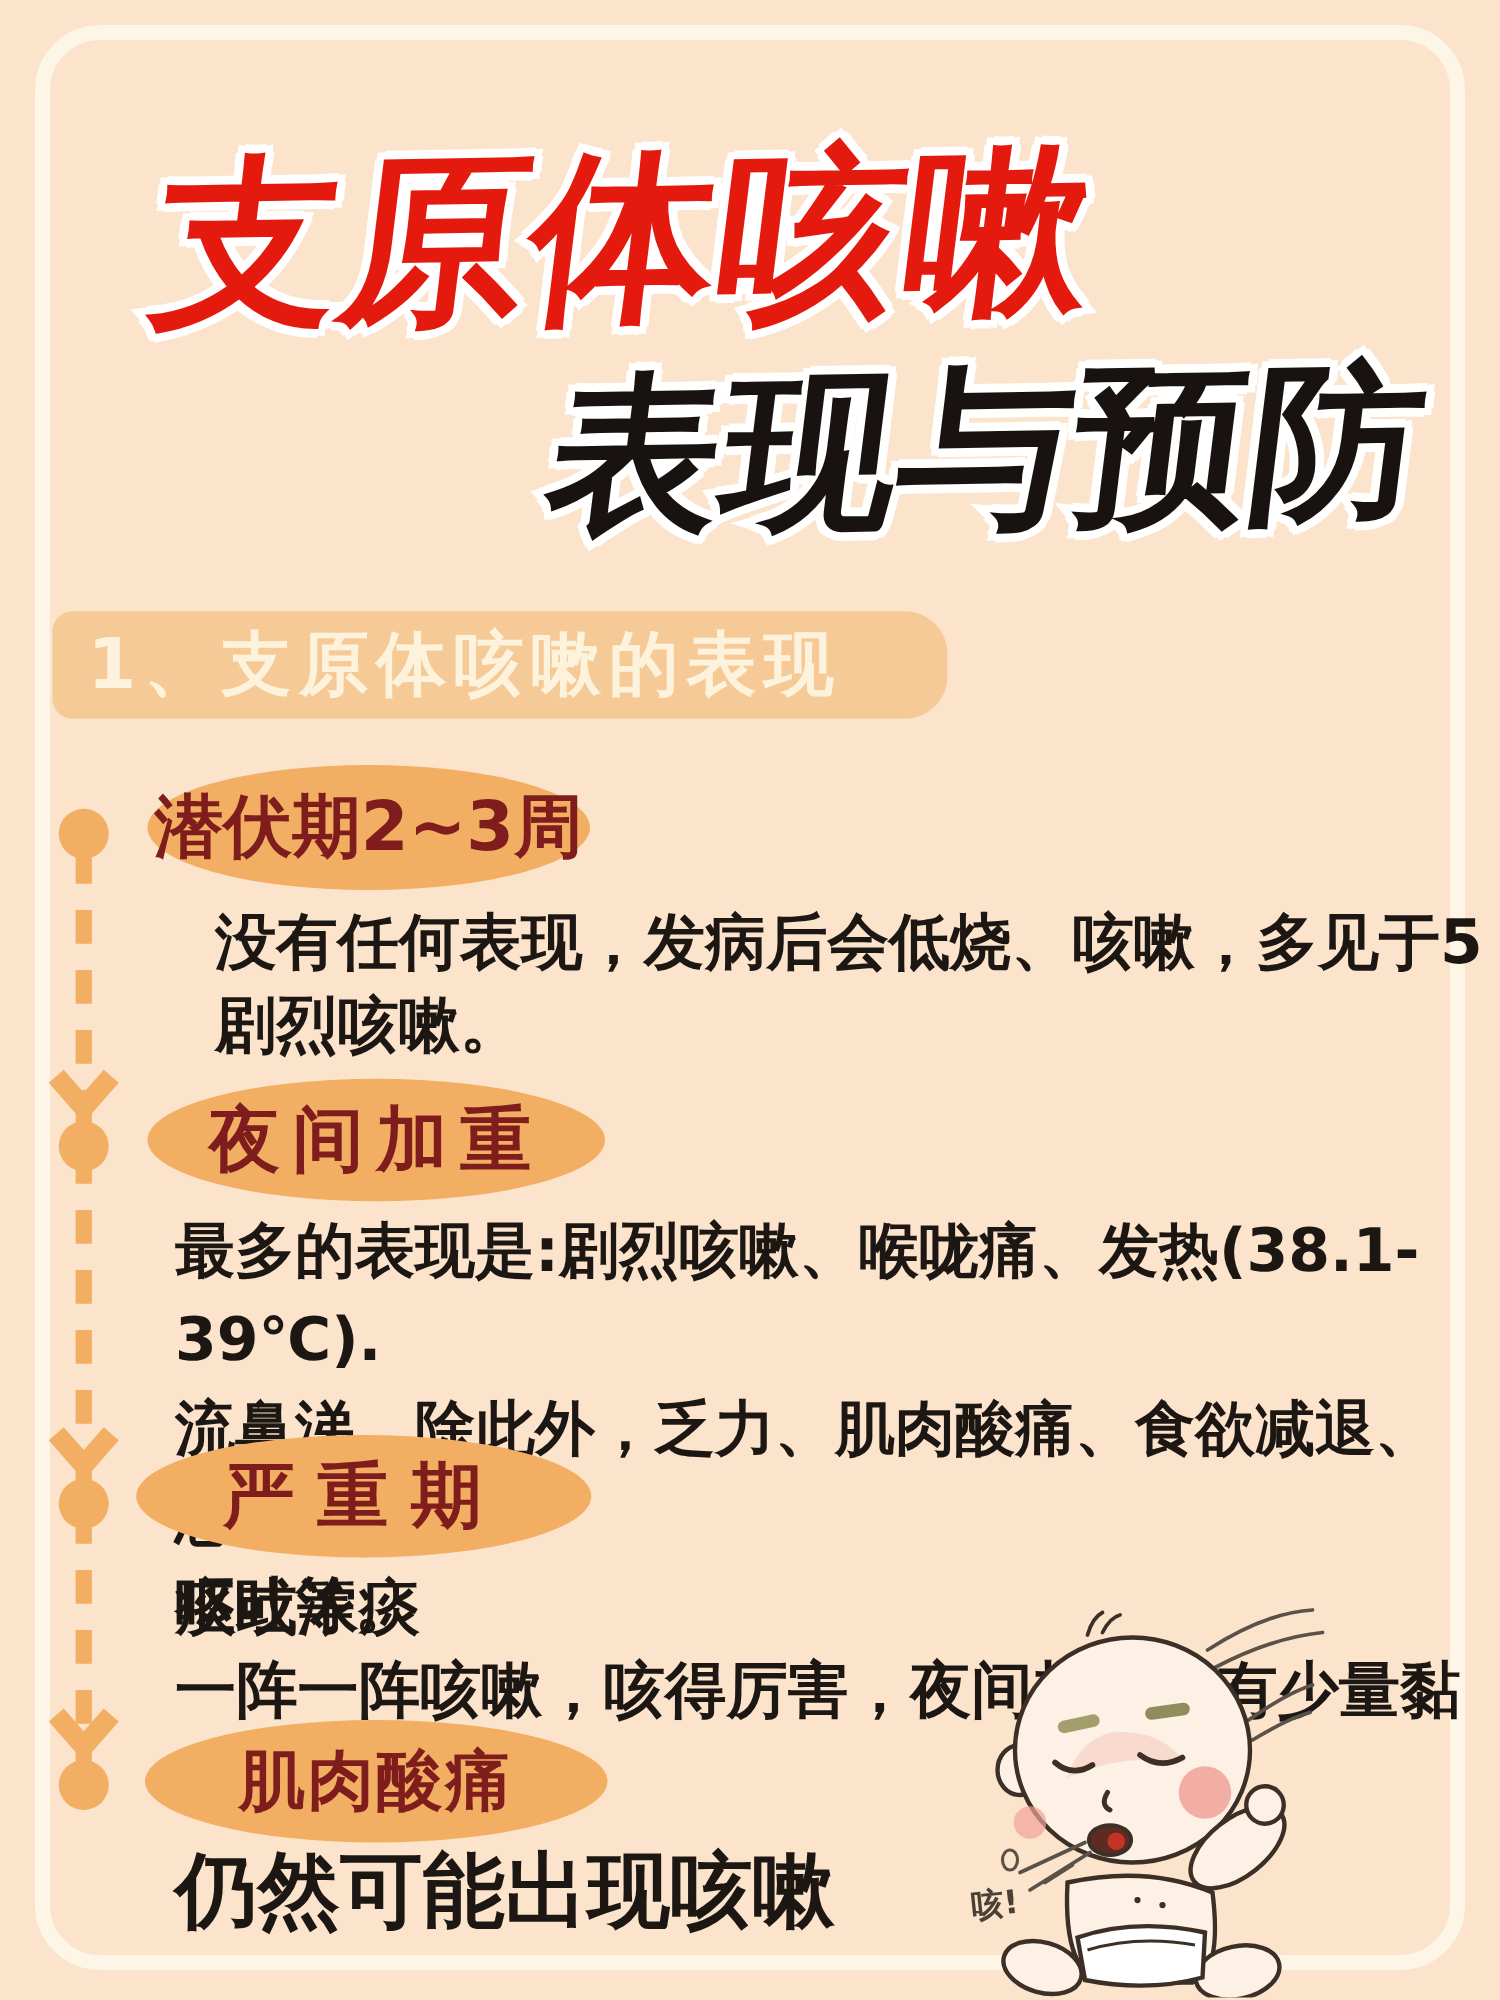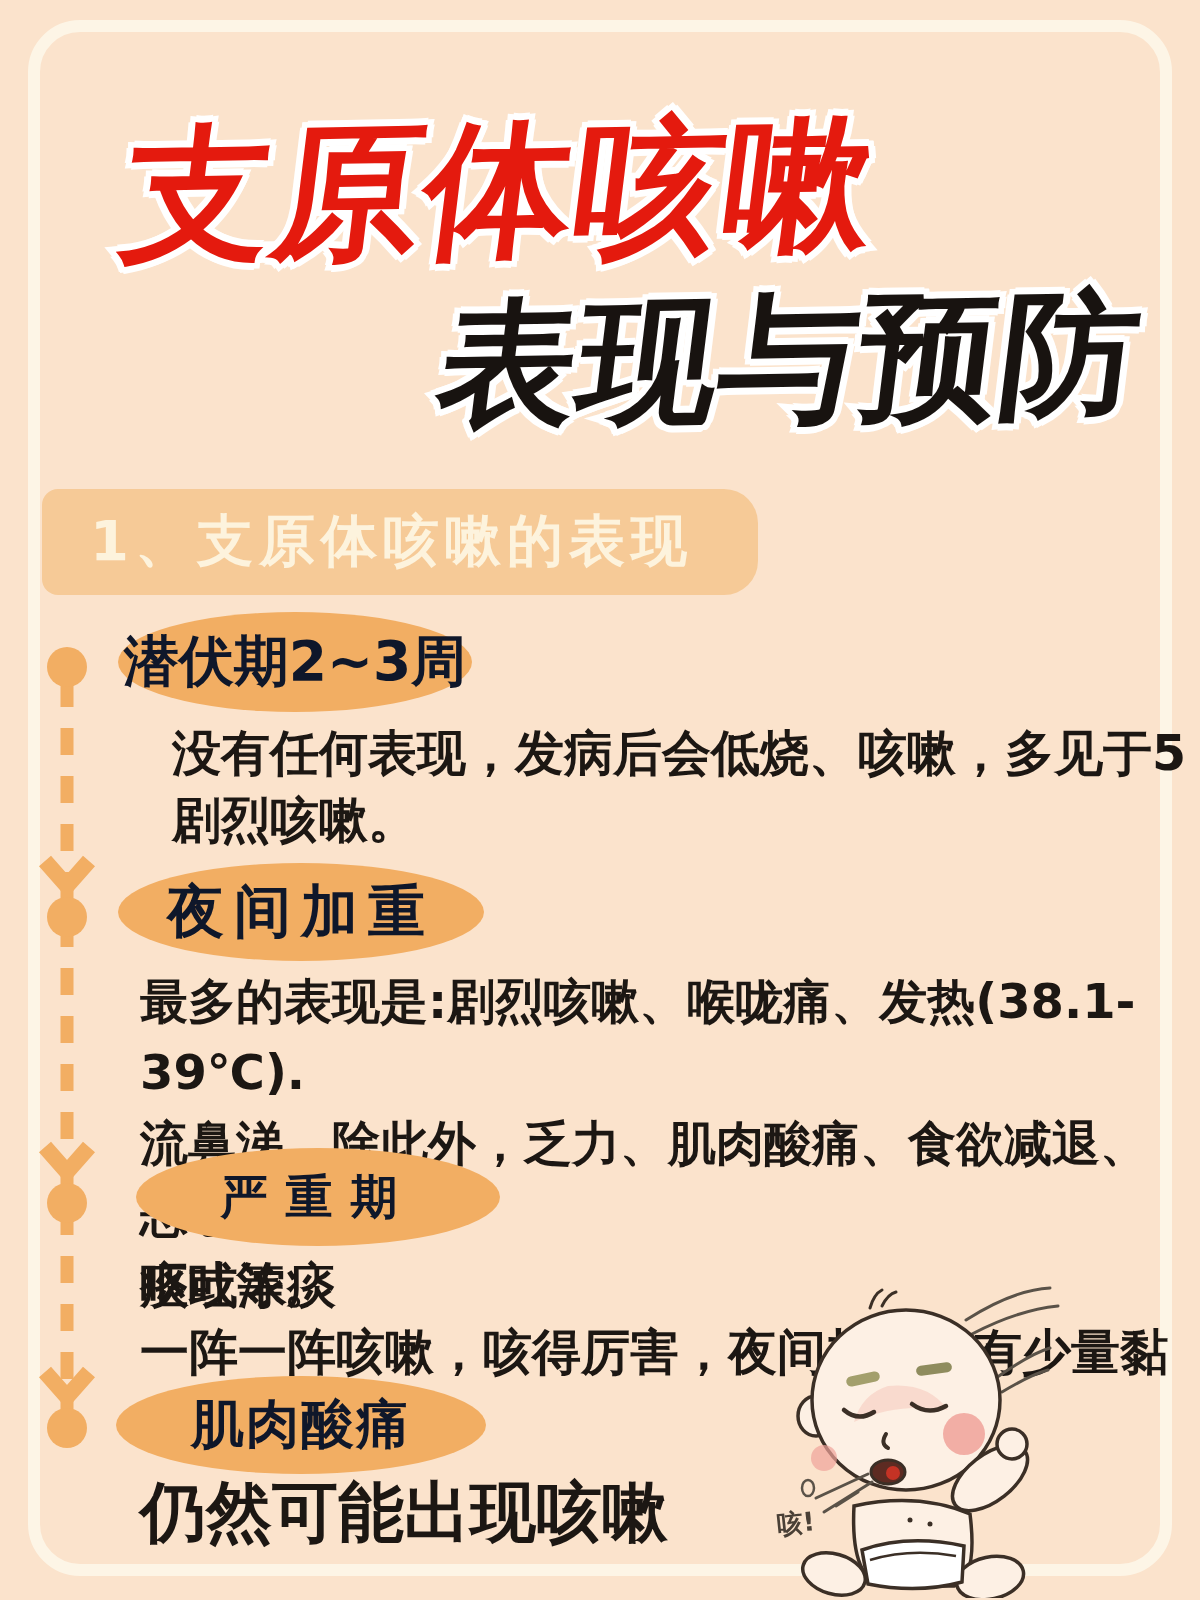--- a/index.html
+++ b/index.html
@@ -23,33 +23,33 @@
     position:absolute;left:105px;top:92px;width:790px;
     text-align:center;font-size:148px;font-weight:bold;color:#e41a0e;
     transform:skewX(-8deg) rotate(-1deg);white-space:nowrap;letter-spacing:2px;
   }
   .title-black{
     position:absolute;left:440px;top:268px;width:690px;
     text-align:center;font-size:138px;font-weight:bold;color:#181310;
     transform:skewX(-8deg) rotate(-1deg);white-space:nowrap;letter-spacing:2px;
   }
   .banner{
-    position:absolute;left:42px;top:489px;width:716px;height:106px;
+    position:absolute;left:42px;top:489px;width:716px;height:86px;
     background:#f6ca97;border-radius:16px 34px 34px 16px;
-    display:flex;align-items:center;padding-left:48px;box-sizing:border-box;
+    display:flex;align-items:center;padding-left:28px;box-sizing:border-box;
     font-size:56px;font-weight:bold;color:#fdf3dd;letter-spacing:6px;white-space:nowrap;
   }
   .pill{
     position:absolute;background:#f2ae63;border-radius:50%;
     display:flex;align-items:center;justify-content:center;
-    font-weight:bold;color:#0f172a;white-space:nowrap;
+    font-weight:bold;color:#7f1d1d;white-space:nowrap;
   }
   .pill1{left:118px;top:612px;width:354px;height:100px;font-size:55px;}
   .pill2{left:118px;top:863px;width:366px;height:98px;font-size:57px;letter-spacing:10px;}
-  .pill3{left:136px;top:1148px;width:364px;height:98px;font-size:47px;letter-spacing:18px;}
+  .pill3{left:109px;top:1148px;width:364px;height:98px;font-size:57px;letter-spacing:18px;}
   .pill4{left:116px;top:1376px;width:370px;height:98px;font-size:53px;letter-spacing:2px;}
   .para{
     position:absolute;left:140px;color:#1c1713;font-weight:bold;
   }
   .para1{top:720px;font-size:49px;line-height:67px;width:1040px;margin-left:32px;}
   .para2{top:966px;font-size:48px;line-height:71px;width:1050px;}
   .para3{top:1252px;font-size:49px;line-height:67px;width:1040px;}
   .para4{top:1468px;font-size:66px;width:900px;}
   .timeline-svg{position:absolute;left:36px;top:640px;}
   .baby-svg{position:absolute;left:758px;top:1282px;}

